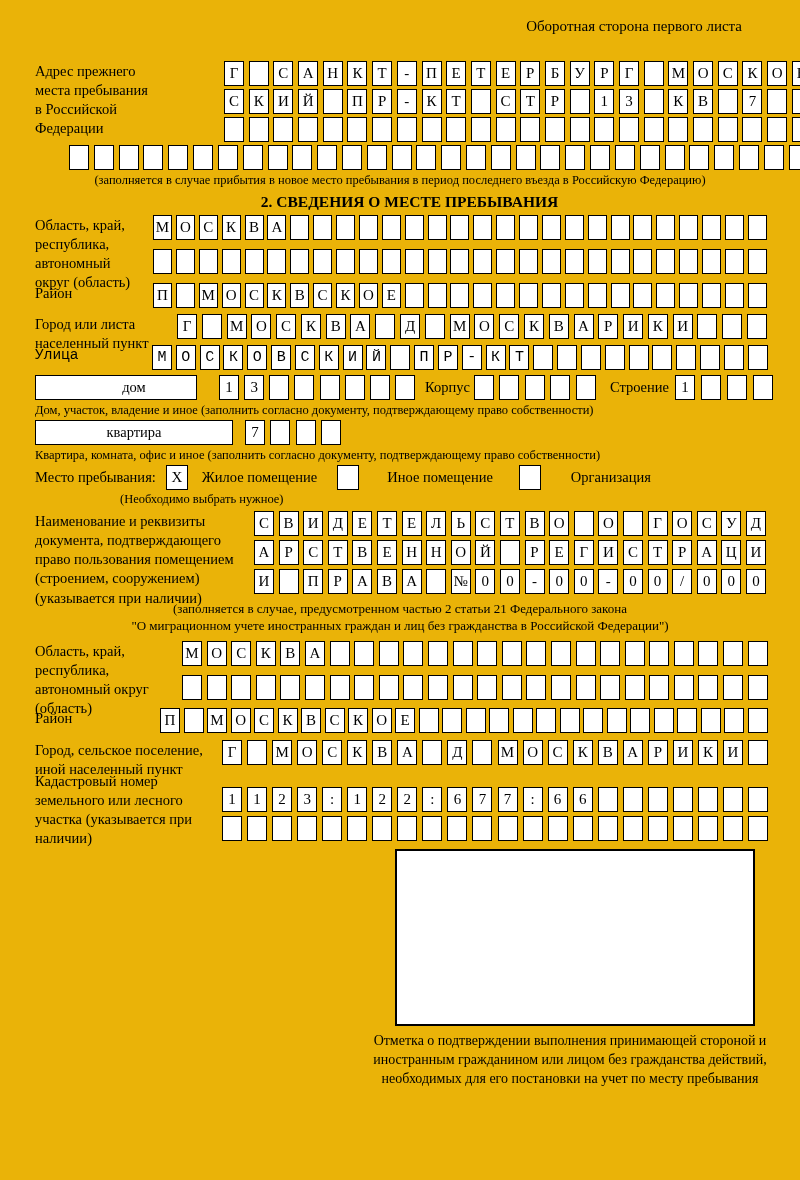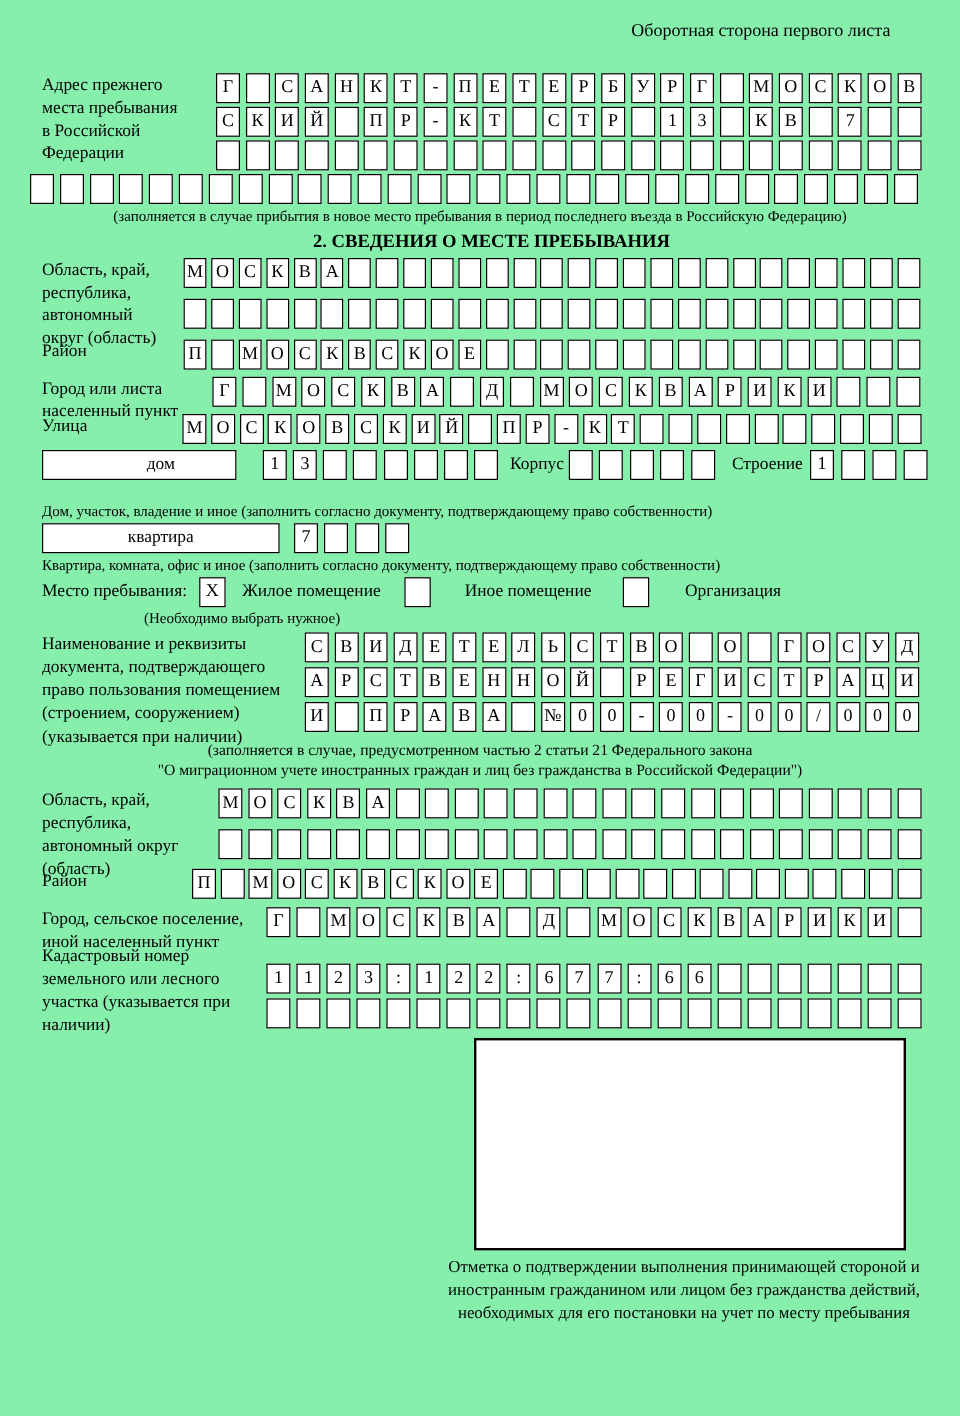--- a/index.html
+++ b/index.html
@@ -1,18 +1,18 @@
 <!DOCTYPE html>
 <html><head>
 <meta charset="utf-8">
 <style>
   * { margin:0; padding:0; box-sizing:border-box; }
   html,body { background:#e8e8e8; }
   .page {
-    width:800px; height:1180px; margin:0 auto; background:#86efac; color:#000;
+    width:800px; height:1180px; margin:0 auto; background:#eab308; color:#000;
     font-family:"Liberation Serif", serif; position:relative; overflow:hidden;
     padding-top:18px;
   }
   .hdr-note { text-align:right; padding-right:58px; font-size:15px; }
   .field { position:relative; }
   .flabel { position:absolute; left:35px; top:1px; font-size:14.5px; line-height:1.32; }
   .boxrow { display:flex; justify-content:space-between; }
   .cell {
     width:20px; height:25px; border:1.8px solid #000; flex:0 0 auto;
     display:flex; align-items:center; justify-content:center;
@@ -49,21 +49,21 @@
   .stamp-caption { width:420px; margin:5px 0 0 360px; text-align:center; font-size:14px; line-height:1.36; }
   .fact-note { text-align:center; font-size:13px; line-height:1.3; }
 </style>
 </head>
 <body>
 
 <div class="page">
 
   <div class="hdr-note">Оборотная сторона первого листа</div>
 
-  <div class="field" style="margin-top:26px;">
+  <div class="field" style="margin-top:26px;padding-left:44px;">
     <div class="flabel" style="width:118px;">Адрес прежнего места пребывания в Российской Федерации</div>
     <div class="boxrow w588 mb3">
         <div class="cell">Г</div>
         <div class="cell"></div>
         <div class="cell">С</div>
         <div class="cell">А</div>
         <div class="cell">Н</div>
         <div class="cell">К</div>
         <div class="cell">Т</div>
         <div class="cell">-</div>
@@ -291,21 +291,21 @@
         <div class="cell">Р</div>
         <div class="cell">И</div>
         <div class="cell">К</div>
         <div class="cell">И</div>
         <div class="cell"></div>
         <div class="cell"></div>
         <div class="cell"></div>
       </div>
   </div>
 
-  <div class="field" style="margin-top:6px;">
+  <div class="field" style="margin-top:6px;font-family:Liberation Mono, monospace;">
     <div class="flabel">Улица</div>
     <div class="boxrow w616">
         <div class="cell">М</div>
         <div class="cell">О</div>
         <div class="cell">С</div>
         <div class="cell">К</div>
         <div class="cell">О</div>
         <div class="cell">В</div>
         <div class="cell">С</div>
         <div class="cell">К</div>
@@ -351,21 +351,21 @@
         <div class="cell"></div>
       </div>
     <div class="inline-label" style="margin-left:14px;">Строение</div>
     <div class="boxrow" style="width:98px; margin-left:6px;">
         <div class="cell">1</div>
         <div class="cell"></div>
         <div class="cell"></div>
         <div class="cell"></div>
       </div>
   </div>
-  <div class="note note-l" style="margin-top:19px;">Дом, участок, владение и иное (заполнить согласно документу, подтверждающему право собственности)</div>
+  <div class="note note-l" style="margin-top:3px;">Дом, участок, владение и иное (заполнить согласно документу, подтверждающему право собственности)</div>
 
   <div class="flexrow" style="margin-top:2px;">
     <div class="label-box" style="width:198px;">квартира</div>
     <div class="boxrow" style="width:96px; margin-left:12px;">
         <div class="cell">7</div>
         <div class="cell"></div>
         <div class="cell"></div>
         <div class="cell"></div>
       </div>
   </div>

